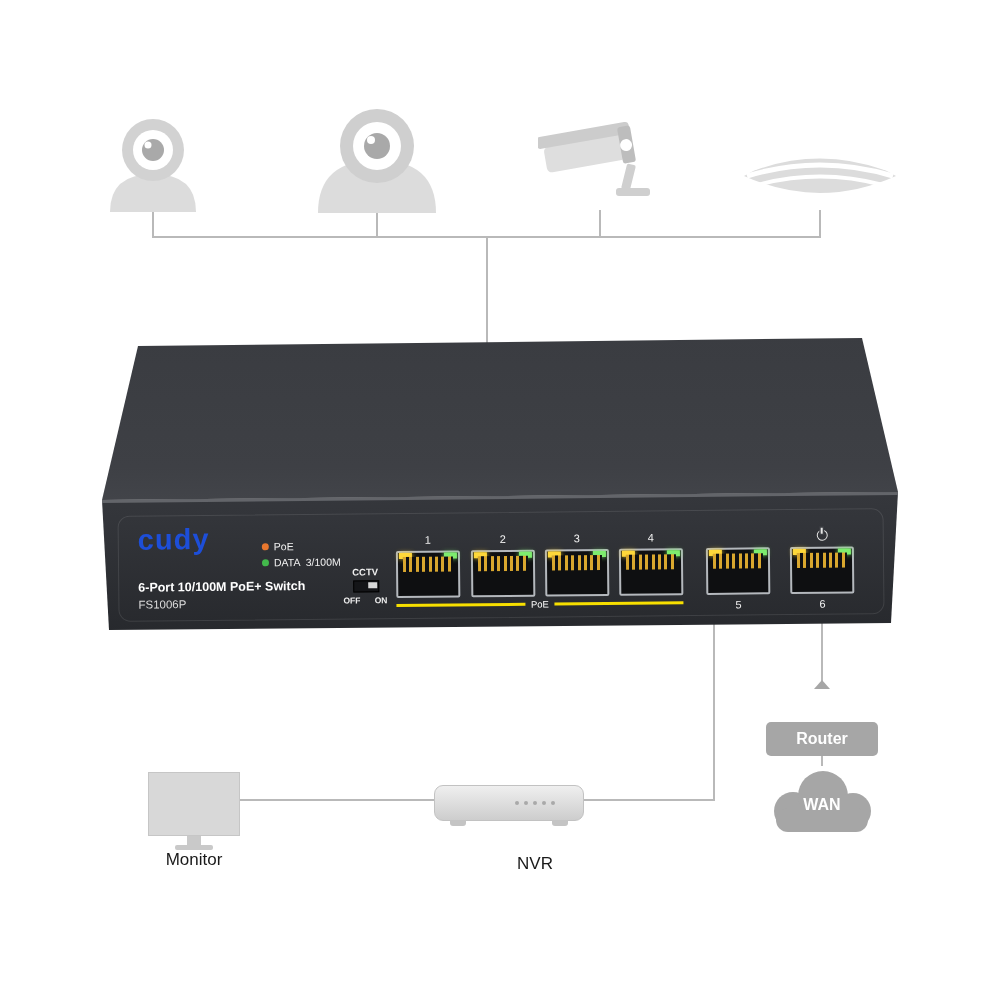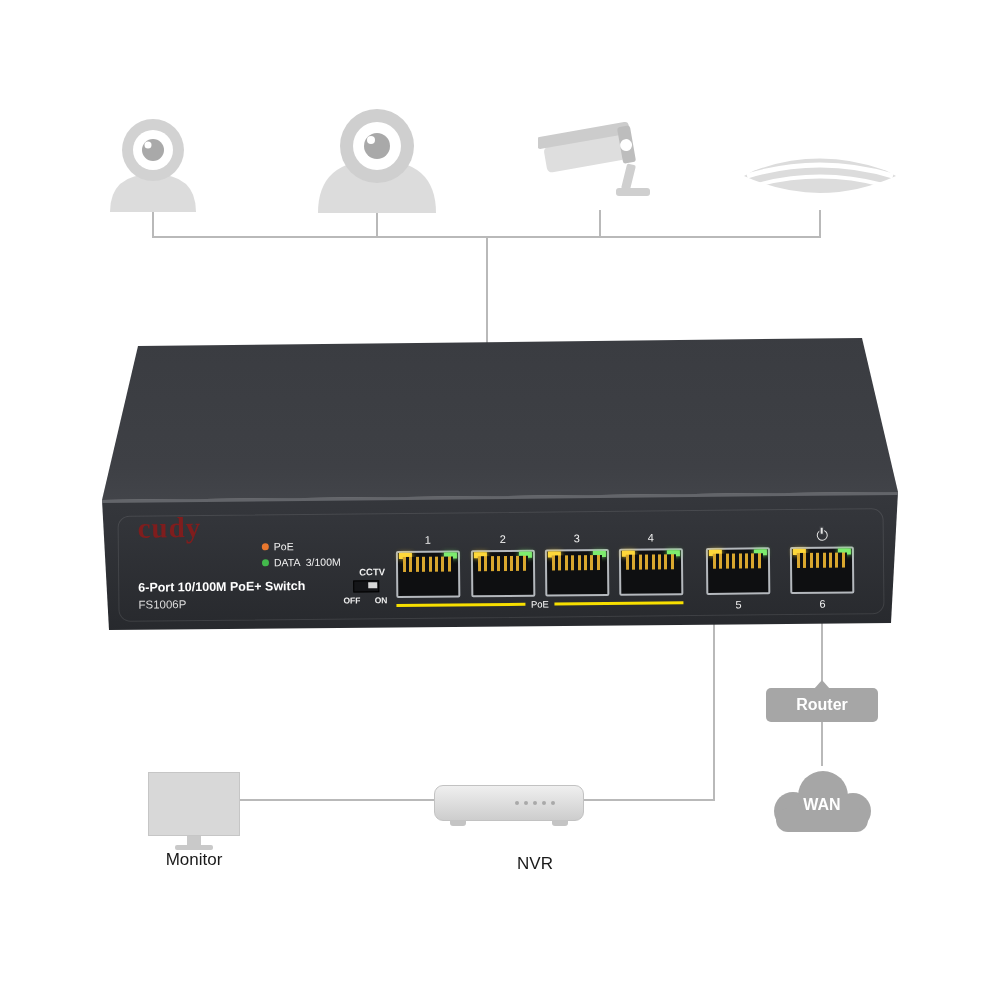--- a/index.html
+++ b/index.html
@@ -14,29 +14,29 @@
     background:linear-gradient(180deg,#3a3c41 0%,#3e4045 45%,#52545a 100%);}
   .face-front{position:absolute;inset:0;
     clip-path:polygon(7px 168px,803px 160px,796px 291px,14px 298px);
     background:linear-gradient(180deg,#4a4c51 0%,#3c3e43 28%,#332F 60%,#33353a 60%,#27292d 100%);}
   .front-edge{position:absolute;inset:0;
     clip-path:polygon(7px 168px,803px 160px,803px 163px,7px 171px);
     background:#63656a;}
   .panel-content{position:absolute;inset:0;transform:rotate(-0.58deg);transform-origin:405px 230px;}
   .panel-outline{position:absolute;left:23px;top:180px;width:764px;height:104px;
     border:1px solid rgba(255,255,255,0.10);border-radius:12px;}
-  .brand{position:absolute;left:43px;top:176px;font-size:29px;font-weight:bold;
-    color:#7f1d1d;letter-spacing:1px;font-family:Liberation Serif, serif;}
+  .brand{position:absolute;left:43px;top:188px;font-size:29px;font-weight:bold;
+    color:#1d4ed8;letter-spacing:1px;}
   .pname{position:absolute;left:43px;top:245px;font-size:12.5px;font-weight:bold;color:#ffffff;}
   .pmodel{position:absolute;left:43px;top:263px;font-size:11.5px;color:#dcdcdc;}
   .legend-row{position:absolute;display:flex;align-items:center;gap:5px;
     font-size:10.5px;color:#f0f0f0;}
   .dot{width:7px;height:7px;border-radius:50%;display:inline-block;}
   .pre{white-space:pre;}
-  .cctv-label{position:absolute;left:250px;top:233px;width:40px;text-align:right;
+  .cctv-label{position:absolute;left:250px;top:233px;width:40px;text-align:center;
     font-size:9.5px;font-weight:bold;color:#f0f0f0;}
   .toggle{position:absolute;left:258px;top:247px;width:24px;height:10px;background:#141518;
     border:1px solid #000;}
   .knob{position:absolute;right:1px;top:1px;width:9px;height:6px;background:#d6d6d6;}
   .offon{position:absolute;left:248px;top:262px;width:44px;display:flex;
     justify-content:space-between;font-size:8.5px;font-weight:bold;color:#f0f0f0;}
   .port{position:absolute;width:64px;height:47px;background:#0e0f11;
     border:2px solid #b4b8bd;border-radius:2px;box-sizing:border-box;top:218px;}
   .pins{position:absolute;left:5px;right:5px;top:4px;height:15px;
     background:repeating-linear-gradient(90deg,#d9a72e 0 3px,#0e0f11 3px 6.4px);}
@@ -58,21 +58,21 @@
   .monitor-stand{position:absolute;left:187px;top:836px;width:14px;height:9px;background:#c9c9c9;}
   .monitor-base{position:absolute;left:175px;top:845px;width:38px;height:5px;
     background:#c9c9c9;border-radius:2px;}
   .nvr-body{position:absolute;left:434px;top:785px;width:150px;height:36px;border-radius:9px;
     background:linear-gradient(#efefef,#cdcdcd);border:1px solid #c2c2c2;box-sizing:border-box;}
   .nvr-dots{position:absolute;right:28px;top:15px;display:flex;gap:5px;}
   .nvr-dots span{width:4px;height:4px;border-radius:50%;background:#a9a9a9;}
   .nvr-foot{position:absolute;top:820px;width:16px;height:6px;background:#c4c4c4;
     border-radius:0 0 3px 3px;}
   .dev-label{position:absolute;font-size:17px;color:#1a1a1a;text-align:center;}
-  .router-tag{position:absolute;left:766px;top:688px;width:112px;height:34px;background:#a6a6a6;
+  .router-tag{position:absolute;left:766px;top:722px;width:112px;height:34px;background:#a6a6a6;
     border-radius:5px;color:#fff;font-size:16px;font-weight:bold;text-align:center;line-height:34px;}
   .router-notch{position:absolute;left:814px;top:680px;width:0;height:0;
     border-left:8px solid transparent;border-right:8px solid transparent;
     border-bottom:9px solid #a6a6a6;}
   .wan-text{position:absolute;left:766px;top:796px;width:112px;text-align:center;
     color:#fff;font-size:16px;font-weight:bold;}
 </style>
 </head>
 <body>
 

